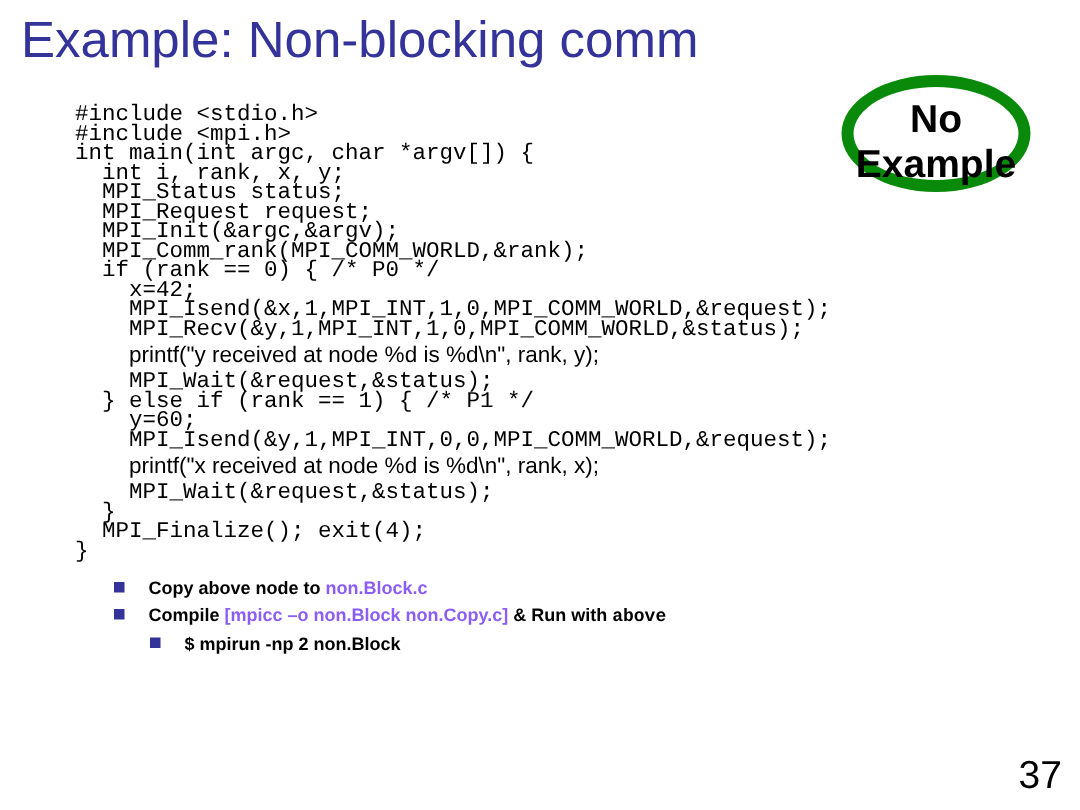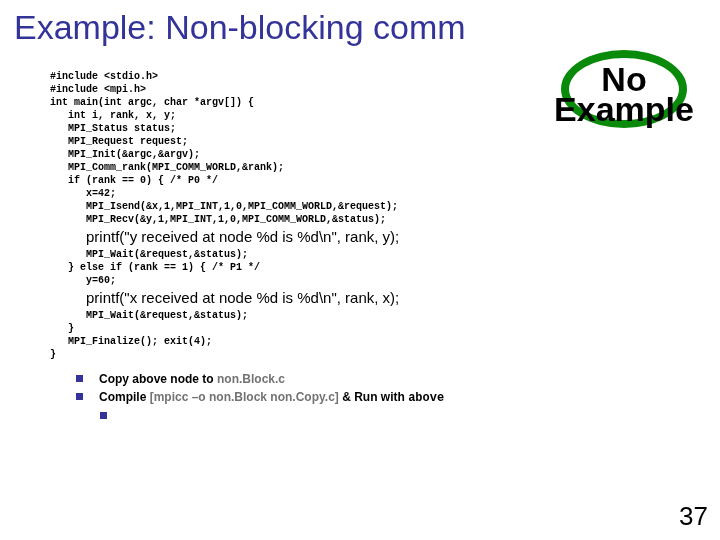--- a/index.html
+++ b/index.html
@@ -18,22 +18,22 @@
     font-weight: normal;
   }
   .code-area {
     position: relative;
     margin-left: 50px;
     margin-top: 6px;
     width: 620px;
   }
   .code {
     font-family: "Courier New", Courier, monospace;
-    font-size: 10px;
-    font-weight: bold;
+    font-size: 15px;
+    font-weight: normal;
     line-height: 13px;
     white-space: pre;
     color: #000;
   }
   .code .ind1 { padding-left: 18px; display: block; }
   .code .ind2 { padding-left: 36px; display: block; }
   .printf {
     font-family: Arial, Helvetica, sans-serif;
     font-size: 15px;
     font-weight: normal;
@@ -55,21 +55,21 @@
     width: 126px; height: 78px;
     border: 8px solid #0a8a0a;
     border-radius: 50%;
     background: #fff;
     z-index: 0;
   }
   .badge .label {
     position: relative;
     z-index: 1;
     font-weight: bold;
-    font-size: 34px;
+    font-size: 26px;
     line-height: 30px;
     color: #000;
     padding-top: 4px;
   }
   .notes {
     margin-top: 10px;
     margin-left: 26px;
     font-size: 12px;
     line-height: 16px;
   }
@@ -83,21 +83,21 @@
     background: #333399;
     margin-right: 16px;
     margin-top: 4px;
     flex: 0 0 auto;
   }
   .bullet.sub {
     margin-left: 24px;
   }
   .notes .text { }
   .b { font-weight: bold; }
-  .red { color: #737373; font-weight: bold; }
+  .red { color: #8b5cf6; font-weight: bold; }
   .mono { font-family: "Courier New", Courier, monospace; font-weight: bold; }
   .pagenum {
     position: absolute;
     right: 12px;
     bottom: 8px;
     font-size: 26px;
     color: #000;
   }
 </style>
 </head>
@@ -113,37 +113,38 @@
   </div>
 </div>
 
 <div class="code-area">
   <div class="code">
 <span>#include &lt;stdio.h&gt;</span>
 <span>#include &lt;mpi.h&gt;</span>
 <span>int main(int argc, char *argv[]) {</span>
 <span class="ind1">int i, rank, x, y;</span><span class="ind1">MPI_Status status;</span><span class="ind1">MPI_Request request;</span><span class="ind1">MPI_Init(&amp;argc,&amp;argv);</span><span class="ind1">MPI_Comm_rank(MPI_COMM_WORLD,&amp;rank);</span><span class="ind1">if (rank == 0) { /* P0 */</span><span class="ind2">x=42;</span><span class="ind2">MPI_Isend(&amp;x,1,MPI_INT,1,0,MPI_COMM_WORLD,&amp;request);</span><span class="ind2">MPI_Recv(&amp;y,1,MPI_INT,1,0,MPI_COMM_WORLD,&amp;status);</span></div>
   <div class="printf">printf("y received at node %d is %d\n", rank, y);</div>
-  <div class="code"><span class="ind2">MPI_Wait(&amp;request,&amp;status);</span><span class="ind1">} else if (rank == 1) { /* P1 */</span><span class="ind2">y=60;</span></div>
+  <div class="code"><span class="ind2">MPI_Wait(&amp;request,&amp;status);</span><span class="ind1">} else if (rank == 1) { /* P1 */</span><span class="ind2">y=60;</span><span class="ind2">MPI_Isend(&amp;y,1,MPI_INT,0,0,MPI_COMM_WORLD,&amp;request);</span></div>
   <div class="printf">printf("x received at node %d is %d\n", rank, x);</div>
   <div class="code"><span class="ind2">MPI_Wait(&amp;request,&amp;status);</span><span class="ind1">}</span><span class="ind1">MPI_Finalize(); exit(4);</span><span>}</span>
 </div>
 
   <div class="notes">
     <div class="row">
       <div class="bullet"></div>
       <div class="text">
         <span class="b">Copy above node to </span><span class="red">non.Block.c</span>
       </div>
     </div>
     <div class="row">
       <div class="bullet"></div>
       <div class="text">
         <span class="b">Compile </span><span class="red">[mpicc –o non.Block non.Copy.c]</span><span class="b"> &amp; Run with </span><span class="mono">above</span>
       </div>
     </div>
     <div class="row">
       <div class="bullet sub"></div>
+      <div class="text b">$ mpirun -np 2 non.Block</div>
     </div>
   </div>
 </div>
 
 <div class="pagenum">37</div>
 
 </body></html>

